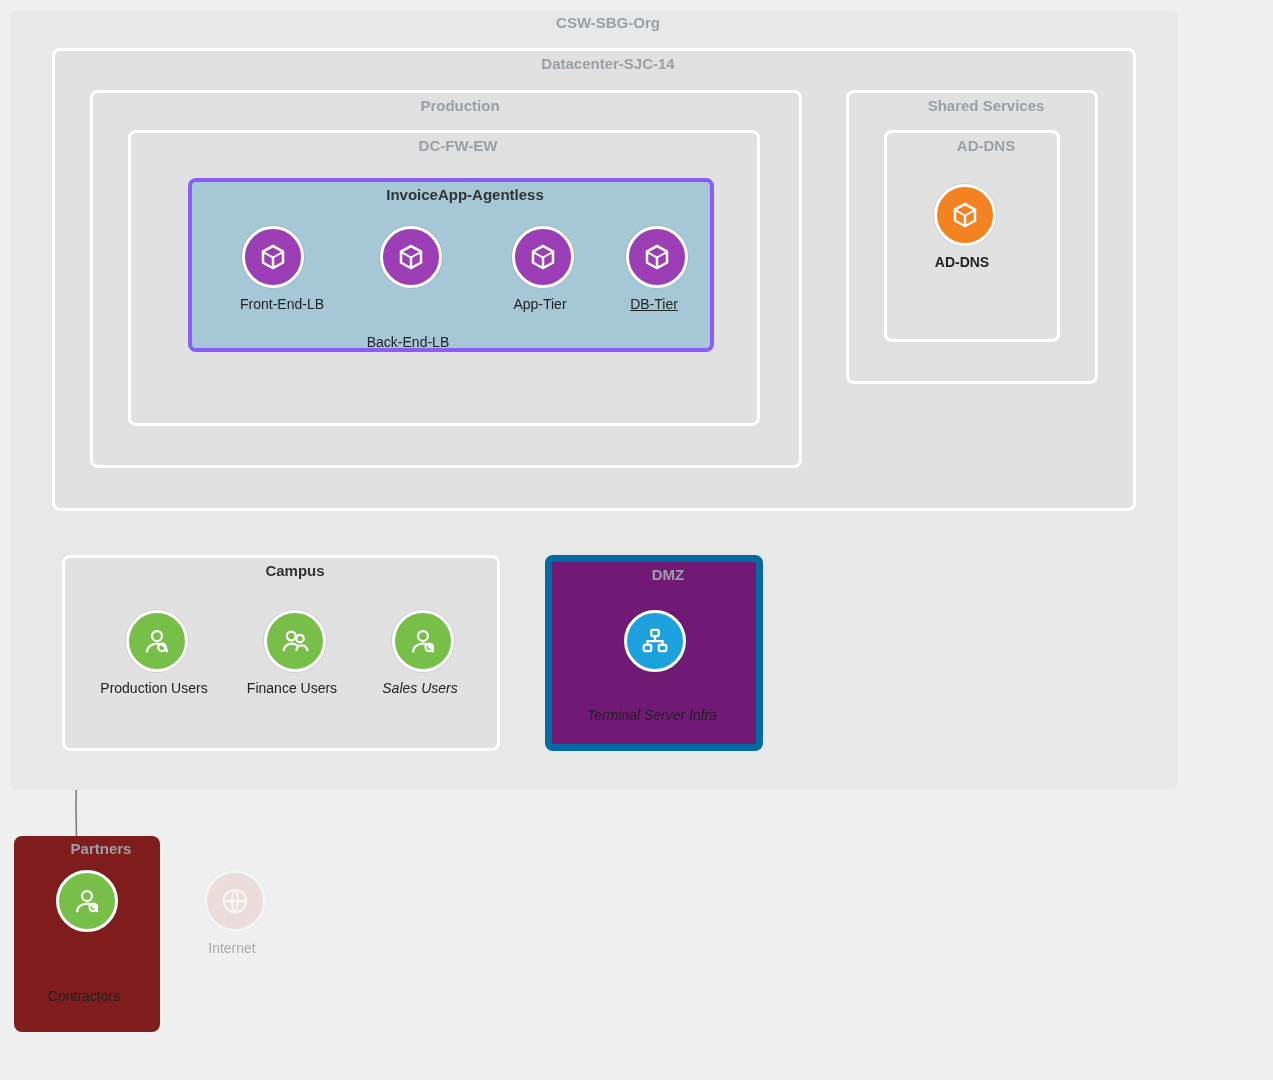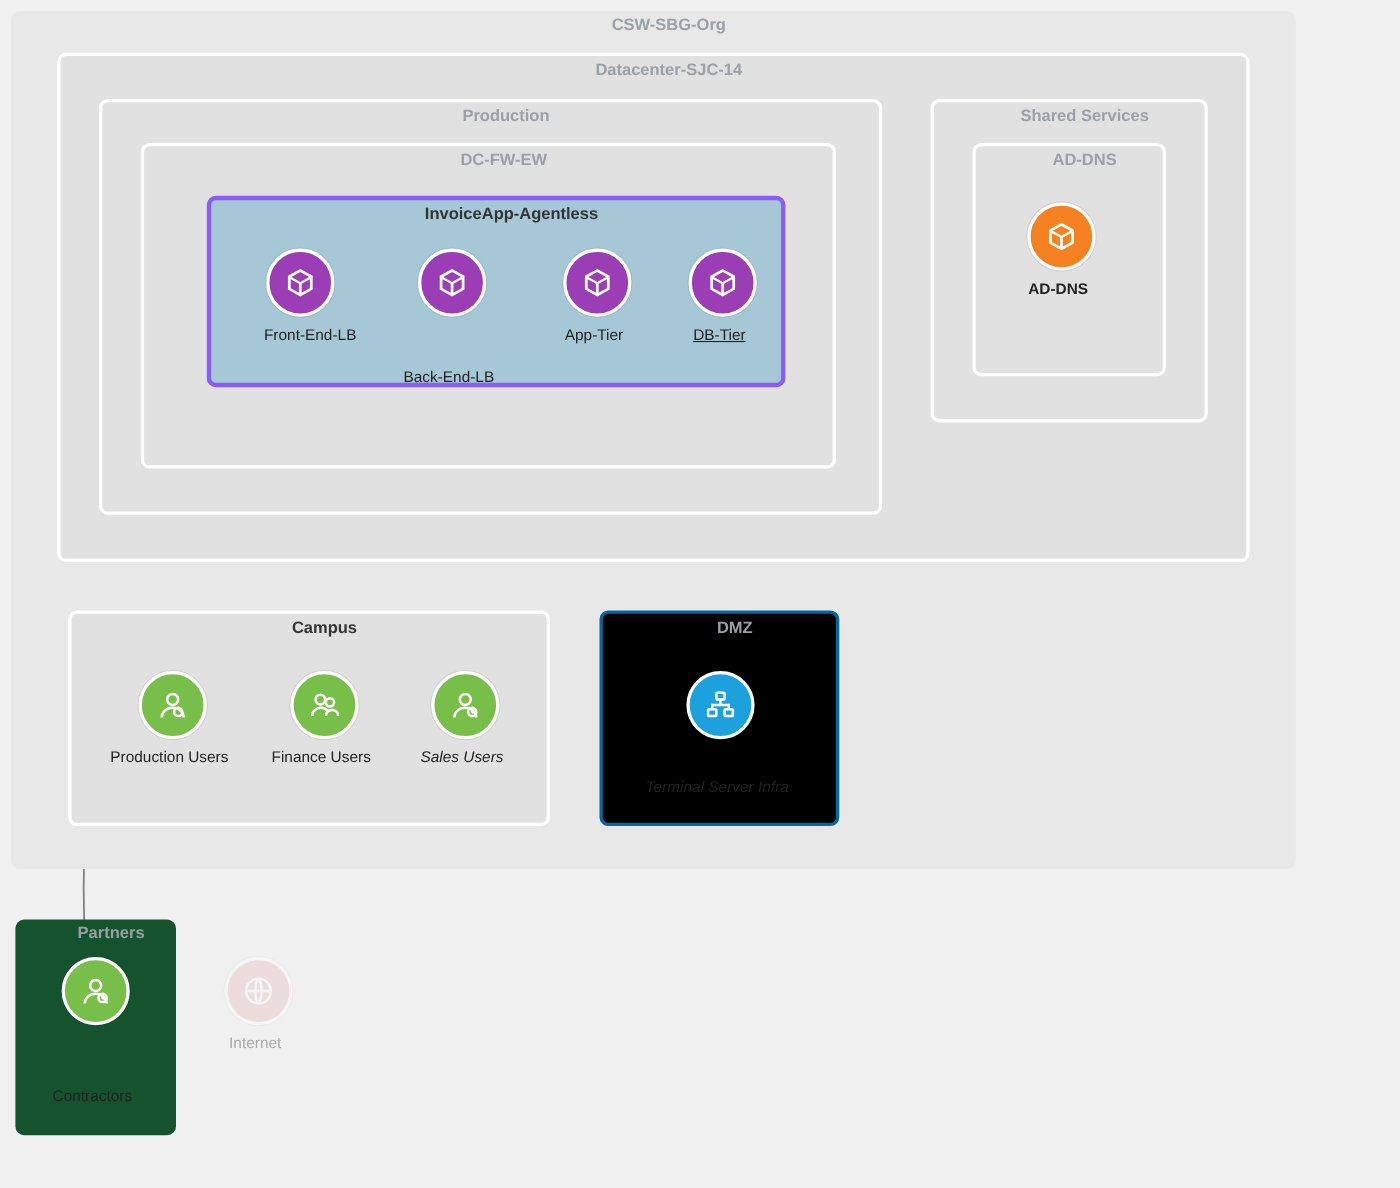--- a/index.html
+++ b/index.html
@@ -117,25 +117,25 @@
 </div>
 
 <div class="scope" style="left:884px; top:130px; width:176px; height:212px; background:#e1e1e1; border:3px solid #fff;">
   <div class="scope-label">AD-DNS</div>
 </div>
 
 <div class="scope" style="left:62px; top:555px; width:438px; height:196px; background:#e1e1e1; border:3px solid #fff;">
   <div class="scope-label dark">Campus</div>
 </div>
 
-<div class="scope" style="left:545px; top:555px; width:218px; height:196px; background:#000000; border:3px solid #0369a1;">
+<div class="scope" style="left:545px; top:555px; width:218px; height:196px; background:#701a75; border:7px solid #0369a1;">
   <div class="scope-label">DMZ</div>
 </div>
 
-<div class="scope" style="left:14px; top:836px; width:146px; height:196px; background:#14532d;">
+<div class="scope" style="left:14px; top:836px; width:146px; height:196px; background:#7f1d1d;">
   <div class="scope-label">Partners</div>
 </div>
 
 <div class="node-icon" style="left:242px; top:226px; background:#9b3db5;">
   <svg width="30" height="30" viewBox="0 0 24 24">
       <path fill="#fff" d="M12 2 3 7v10l9 5 9-5V7l-9-5zm0 2.3 6.5 3.6L12 11.5 5.5 7.9 12 4.3zM5 9.4l6 3.3v6.6l-6-3.3V9.4zm8 9.9v-6.6l6-3.3v6.6l-6 3.3z"></path>
     </svg>
 </div>
 <div class="node-label" style="left:212px; top:296px;">Front-End-LB</div>
 

